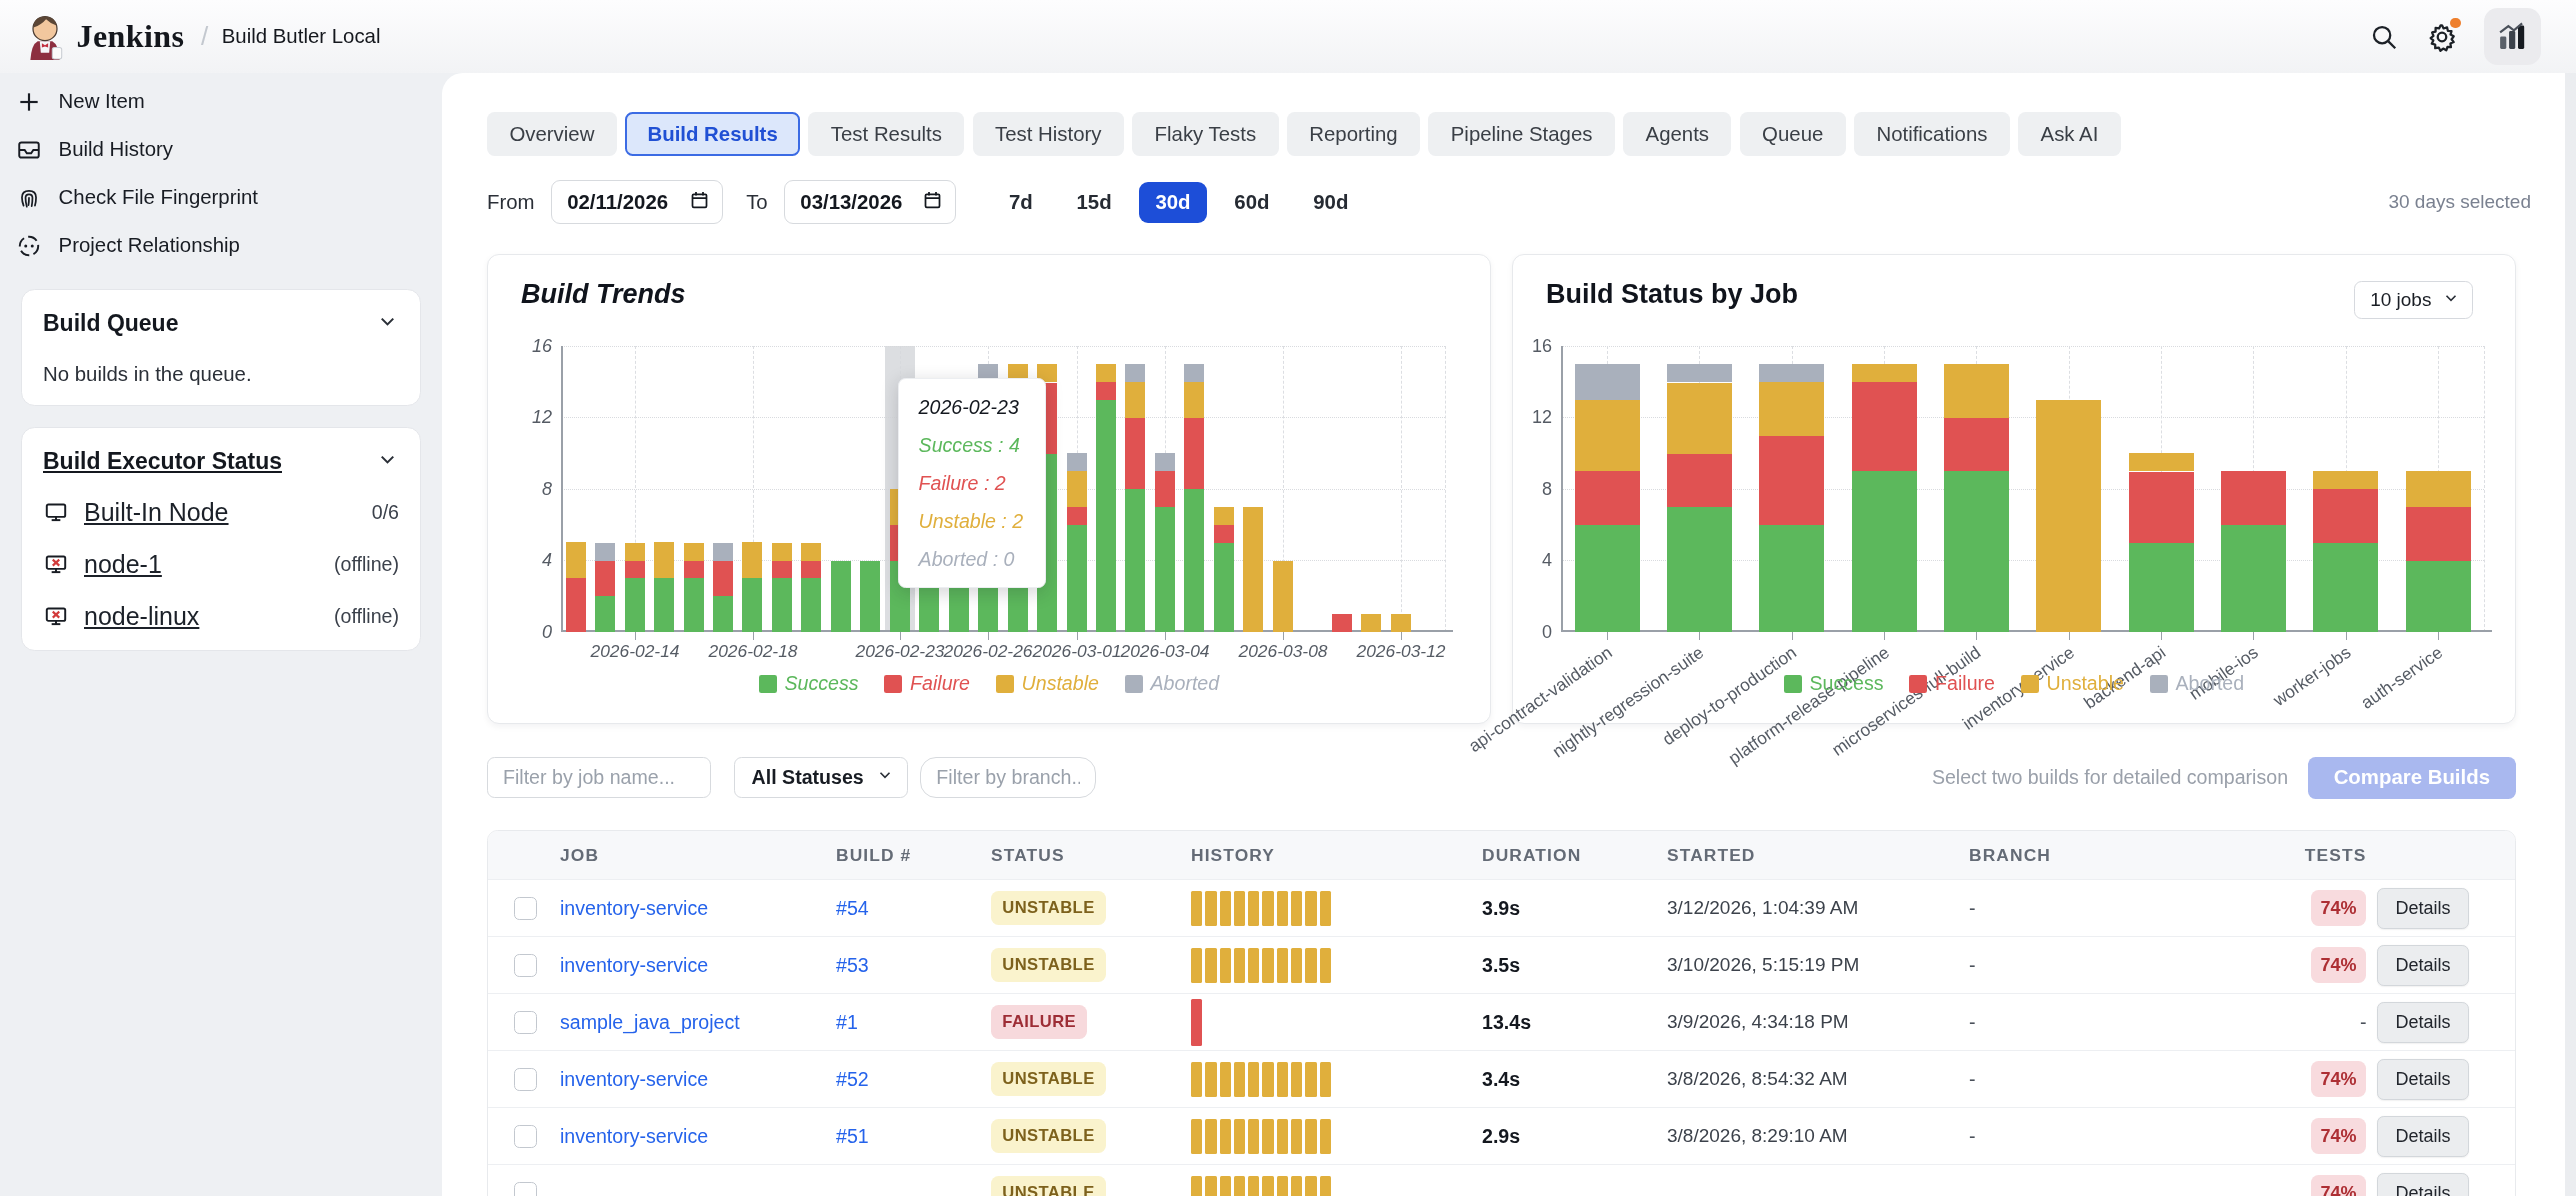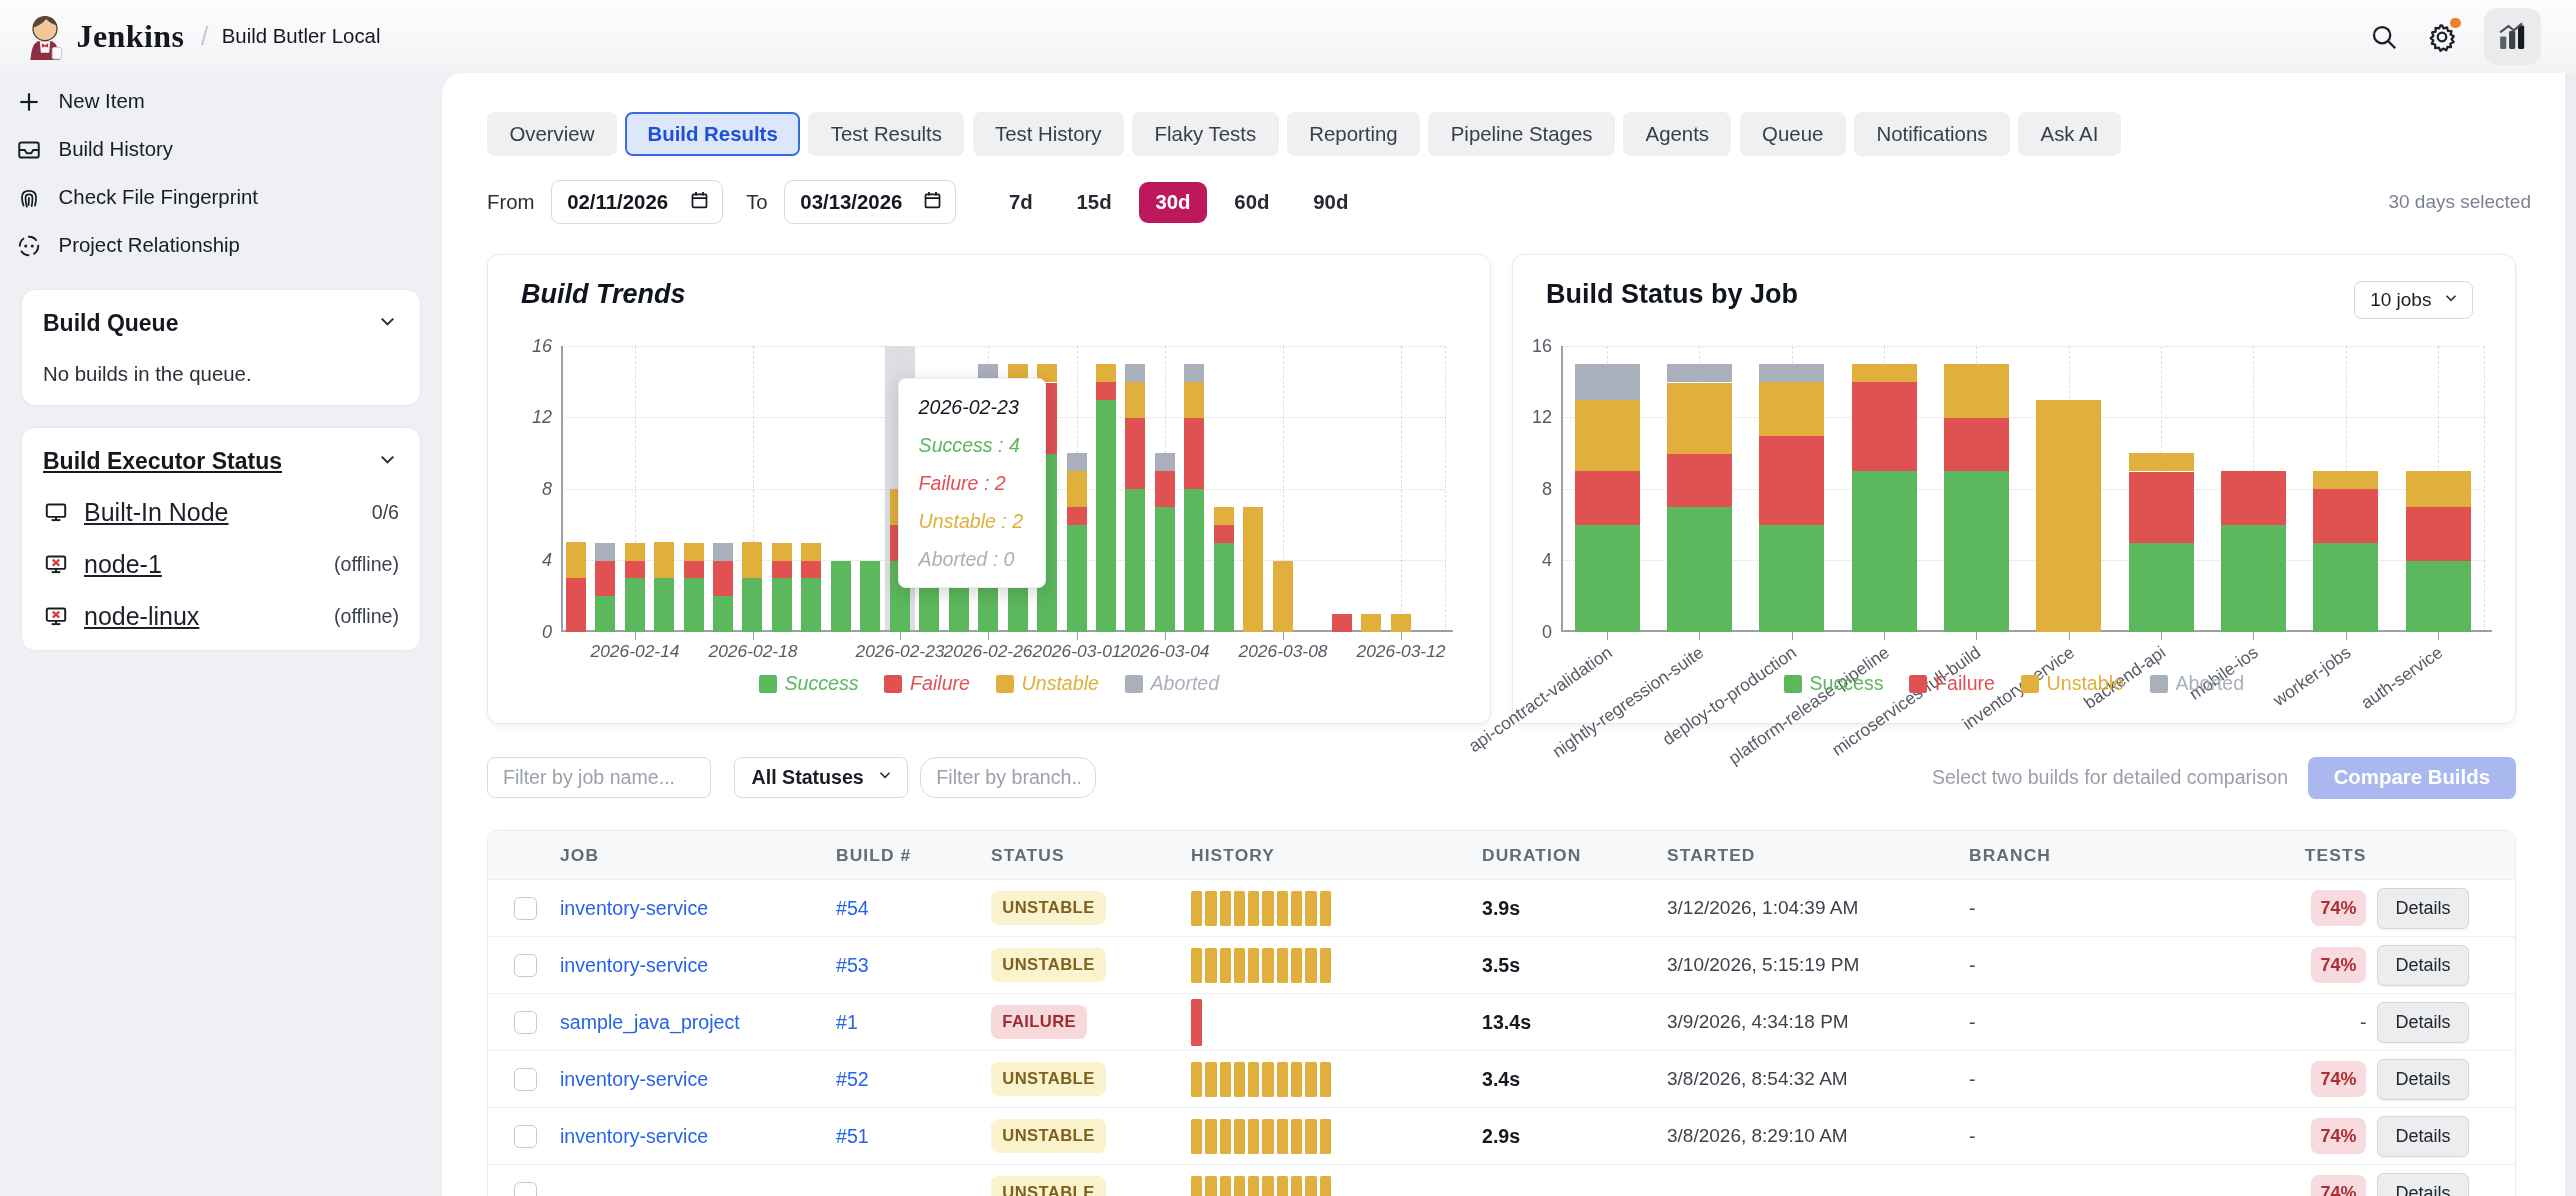--- a/index.html
+++ b/index.html
@@ -42,21 +42,21 @@
   .tab { height:44px; display:flex; align-items:center; padding:0 20.4px; border-radius:7.6px; background:#eef0f2; color:#3a3f46; font-size:20.4px; cursor:pointer; border:2.3px solid transparent; }
   .tab.active { background:#dce7fb; border-color:#3b6be4; color:#2050d4; font-weight:bold; }
 
   .date-row { position:absolute; left:45px; top:107px; right:45px; height:44px; display:flex; align-items:center; }
   .date-row .lab { font-size:20.4px; color:#2a2f37; margin-right:16.6px; }
   .date-input { width:172px; height:44px; background:#fff; border:1.5px solid #d7dade; border-radius:9px; display:flex; align-items:center; padding:0 12px 0 15px; font-size:20.4px; font-weight:600; color:#14181f; cursor:pointer; }
   .date-input .cal { margin-left:auto; }
   .date-row .to { margin:0 16.6px 0 23px; }
   .presets { display:flex; align-items:center; gap:10.6px; margin-left:36px; }
   .preset { font-size:20.4px; color:#262b33; font-weight:600; padding:9px 16.6px; border-radius:9px; cursor:pointer; }
-  .preset.active { background:#be185d; color:#fff; }
+  .preset.active { background:#1d4ed8; color:#fff; }
   .range-summary { margin-left:auto; font-size:19px; color:#7a8190; }
 
   
   .card { position:absolute; top:181px; width:1004px; height:470px; background:#fff; border:1.5px solid #e7e9ec; border-radius:12px; box-shadow:0 2.3px 6px rgba(20,24,36,.05); }
   .card.left { left:45px;font-style:italic; } .card.right { left:1070px; }
   .card-title { position:absolute; left:33px; top:24px; font-size:27px; font-weight:bold; color:#10141c; }
   .jobs-select { position:absolute; right:42px; top:26px; height:38px; border:1.5px solid #d6d9de; border-radius:7.6px; display:flex; align-items:center; padding:0 12px 0 15px; font-size:19px; color:#191d24; gap:10.6px; cursor:pointer; background:#fff; }
   .plot { position:absolute; top:91px; height:286px; }
   .gridline-h { position:absolute; left:0; right:0; border-top:1.5px dotted #d9dbdf; }
   .gridline-v { position:absolute; top:0; bottom:0; border-left:1.5px dashed #dcdee2; }

